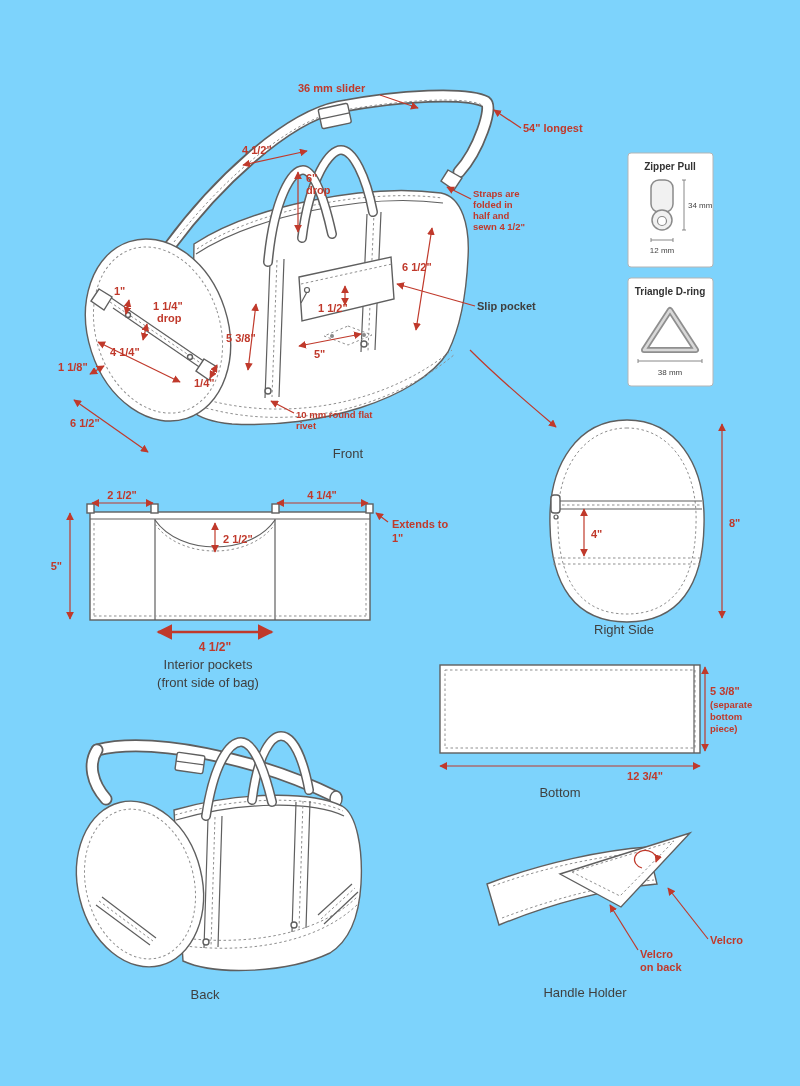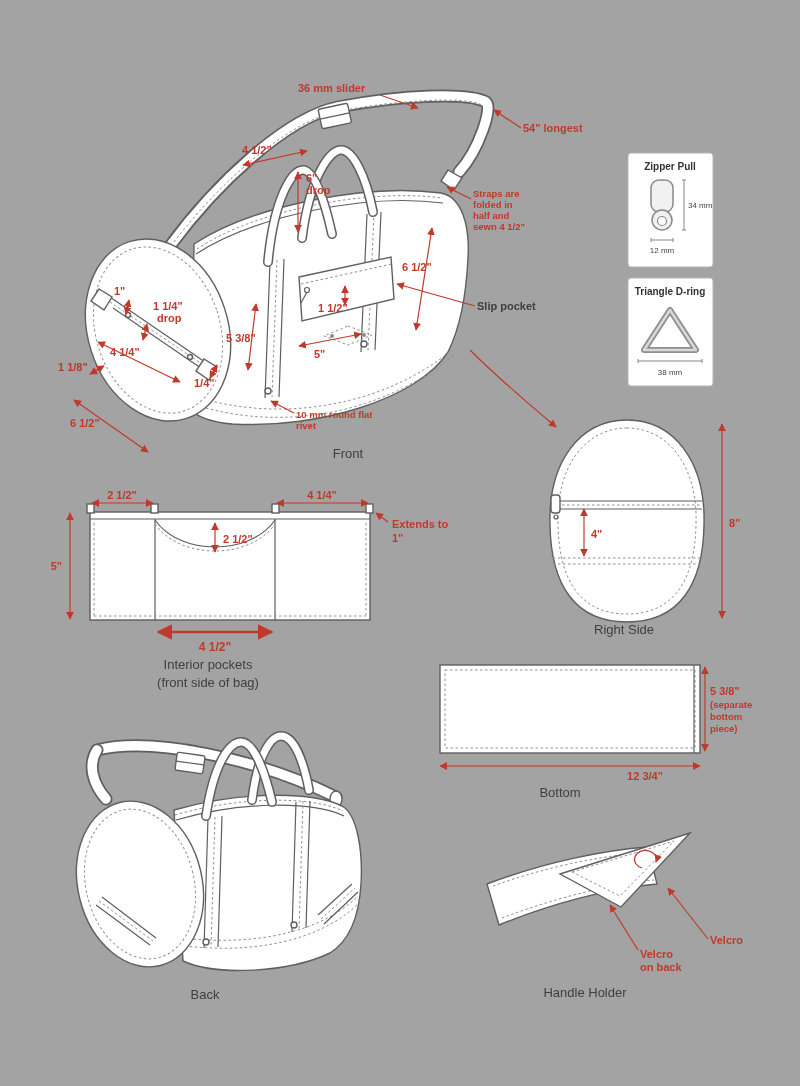--- a/index.html
+++ b/index.html
@@ -1,16 +1,16 @@
 <!DOCTYPE html>
 <html><head>
 <meta charset="utf-8">
 <style>
   html,body{margin:0;padding:0;background:#fff;}
-  #sheet{position:relative;width:800px;height:1086px;background:#a3a3a3;overflow:hidden;}
+  #sheet{position:relative;width:800px;height:1086px;background:#7dd3fc;overflow:hidden;}
   svg{display:block;}
   .ol{fill:#fff;stroke:#5f5f5f;stroke-width:1.4;}
   .ln{fill:none;stroke:#5f5f5f;stroke-width:1.2;}
   .st{fill:none;stroke:#8f8f8f;stroke-width:1;stroke-dasharray:2.5 2.5;}
   .band-outer{fill:none;stroke:#5f5f5f;stroke-width:13;stroke-linecap:round;}
   .band-inner{fill:none;stroke:#fff;stroke-width:9.5;stroke-linecap:round;}
   .hb-outer{fill:none;stroke:#5f5f5f;stroke-width:10;stroke-linecap:round;}
   .hb-inner{fill:none;stroke:#fff;stroke-width:7;stroke-linecap:round;}
   .dim{fill:none;stroke:#c0392b;stroke-width:1.2;}
   .dim-thick{fill:none;stroke:#c0392b;stroke-width:2.4;}

